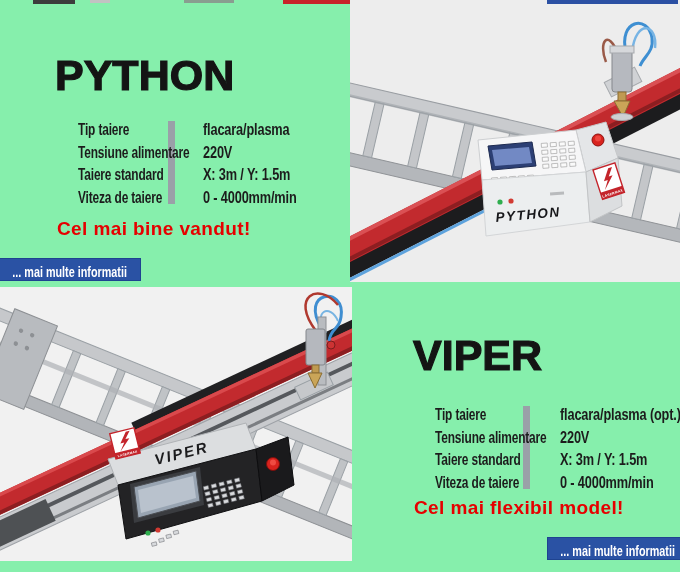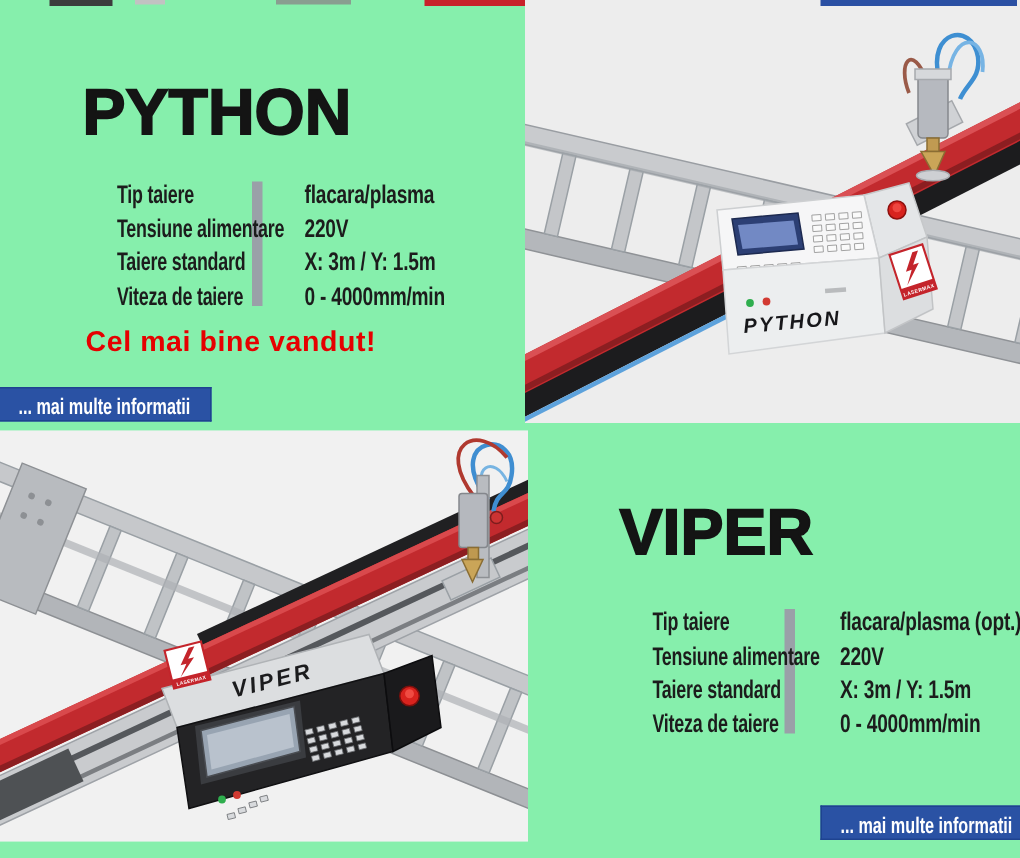--- a/index.html
+++ b/index.html
@@ -308,18 +308,19 @@
     <div class="spec-row">
       <span class="spec-label">Taiere standard</span>
       <span class="spec-value">X: 3m / Y: 1.5m</span>
     </div>
     <div class="spec-row">
       <span class="spec-label">Viteza de taiere</span>
       <span class="spec-value">0 - 4000mm/min</span>
     </div>
   </div>
 
+  <div class="slogan slogan-viper">Cel mai flexibil model!</div>
 
   <a class="more-btn btn-viper">
     <span>... mai multe informatii</span>
   </a>
 
 </div>
 
 </body></html>

